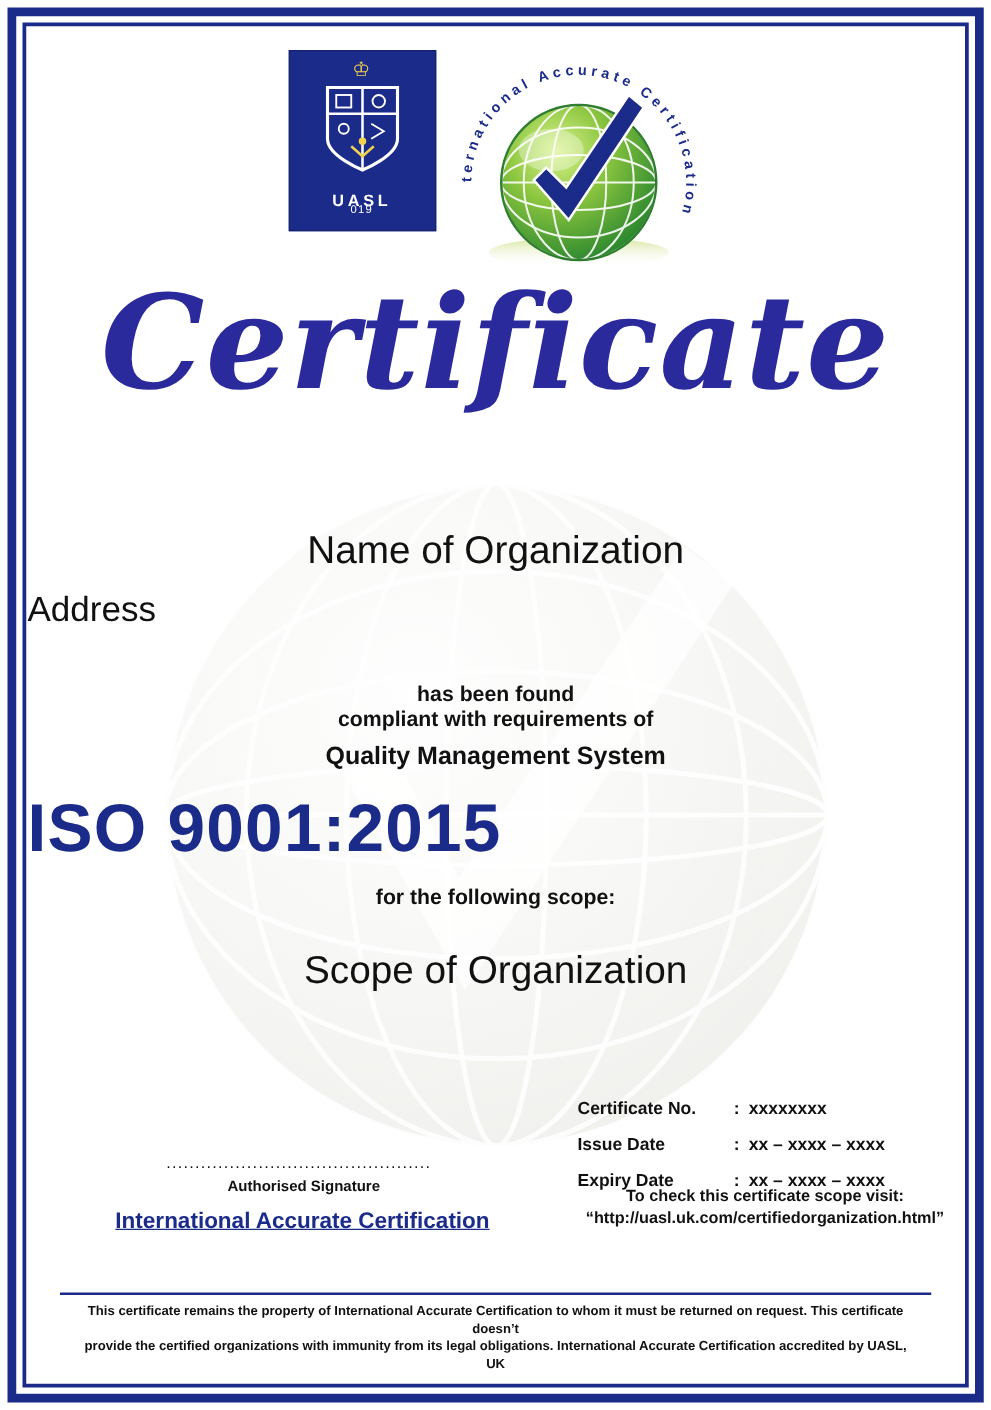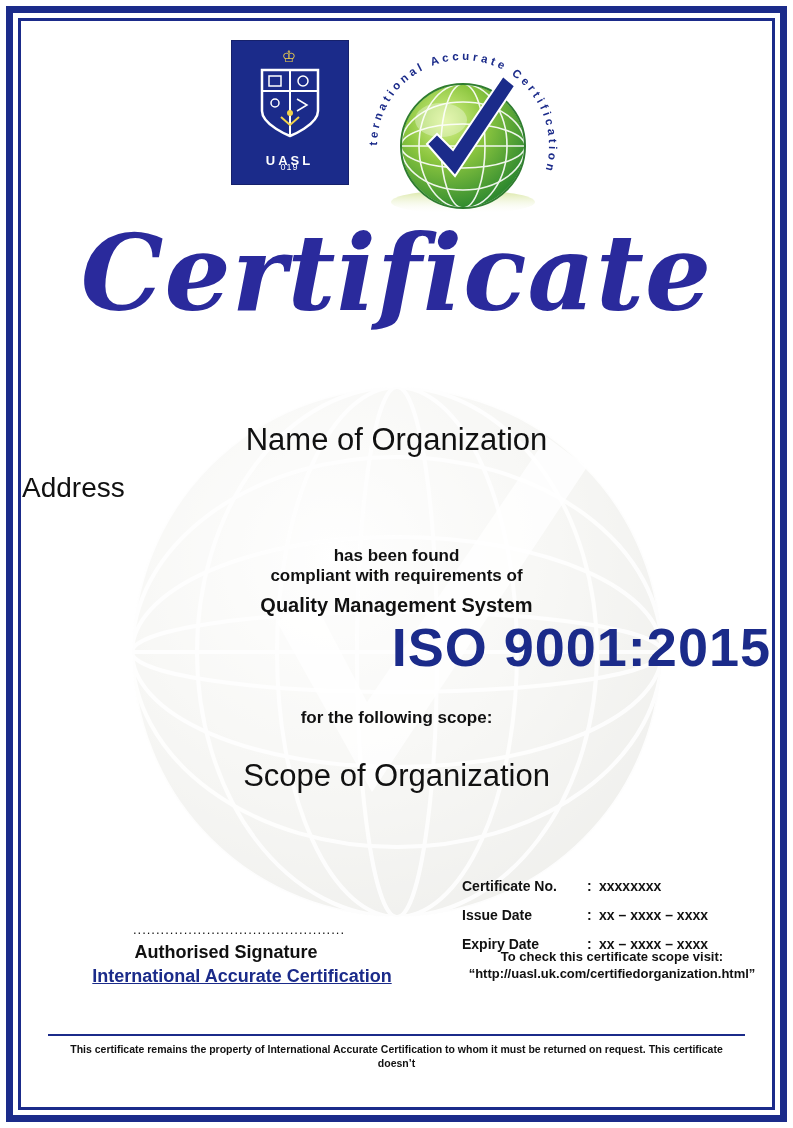--- a/index.html
+++ b/index.html
@@ -175,28 +175,27 @@
     position: absolute;
     top: 572px;
     left: 0; right: 0;
     text-align: center;
     font-size: 20px;
     font-weight: bold;
     color: #111111;
   }
   .standard {
     position: absolute;
-    top: 594px;
-    left: 0; right: 0;
-    text-align: right;
+    top: 610px;
+    left: 0; right: 0;
+    text-align: left;
     font-size: 54px;
     font-weight: bold;
     color: #1b2b8a;
     letter-spacing: 1px;
-    padding-left: 33px;
   }
   .scope-label {
     position: absolute;
     top: 686px;
     left: 0; right: 0;
     text-align: center;
     font-size: 17px;
     font-weight: bold;
     color: #111111;
   }
@@ -243,24 +242,24 @@
     left: 92px;
     width: 250px;
     text-align: center;
     font-size: 13px;
     color: #111111;
     letter-spacing: 1px;
   }
   .sig-label {
     position: absolute;
     top: 920px;
-    left: 79px;
+    left: 96px;
     width: 250px;
     text-align: center;
-    font-size: 18px;
+    font-size: 12px;
     font-weight: bold;
     color: #111111;
   }
   .sig-company {
     position: absolute;
     top: 944px;
     left: 20px;
     width: 400px;
     text-align: center;
     font-size: 18px;
@@ -412,16 +411,17 @@
       <div>“http://uasl.uk.com/certifiedorganization.html”</div>
     </div>
 
     <div class="sig-dots">..............................................</div>
     <div class="sig-label">Authorised Signature</div>
     <div class="sig-company">International Accurate Certification</div>
 
     <div class="footer-rule"></div>
     <div class="footer-text">
       <div>This certificate remains the property of International Accurate Certification to whom it must be returned on request.  This certificate doesn’t</div>
+      <div>provide the certified organizations with immunity from its legal obligations. International Accurate Certification  accredited by UASL, UK</div>
     </div>
 
   </div>
 </div>
 
 </body></html>

